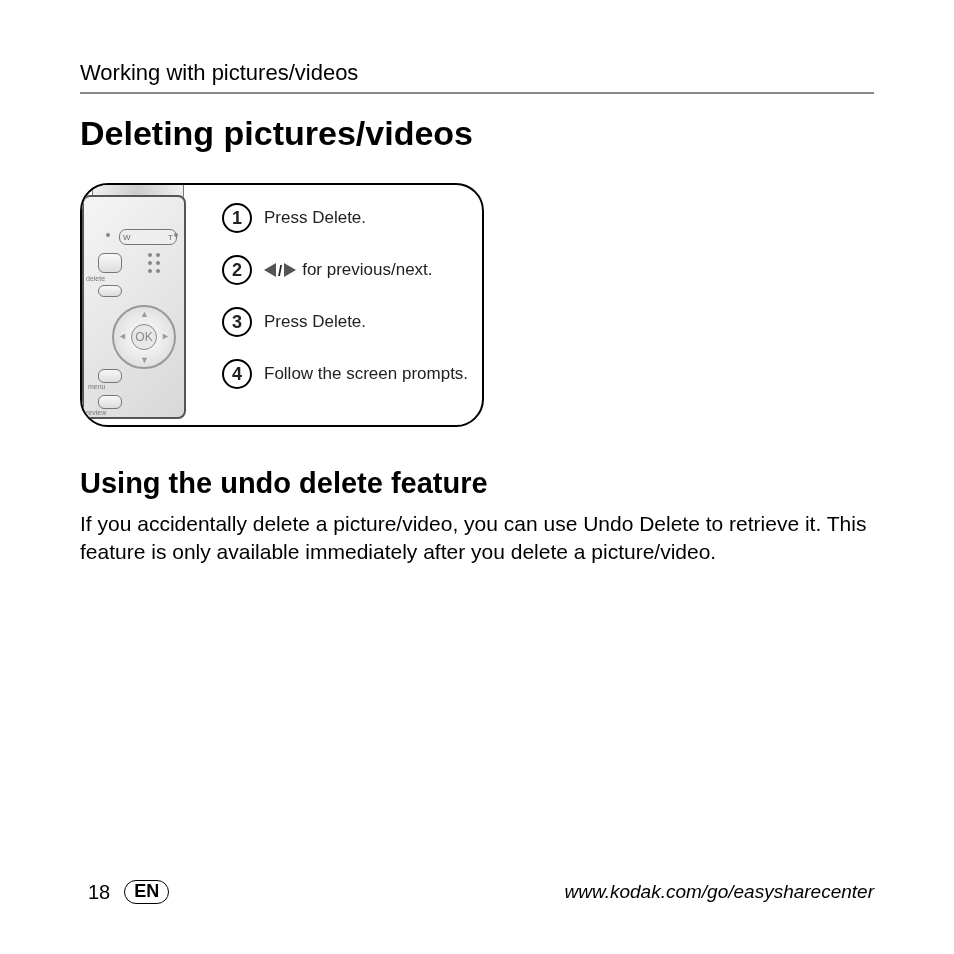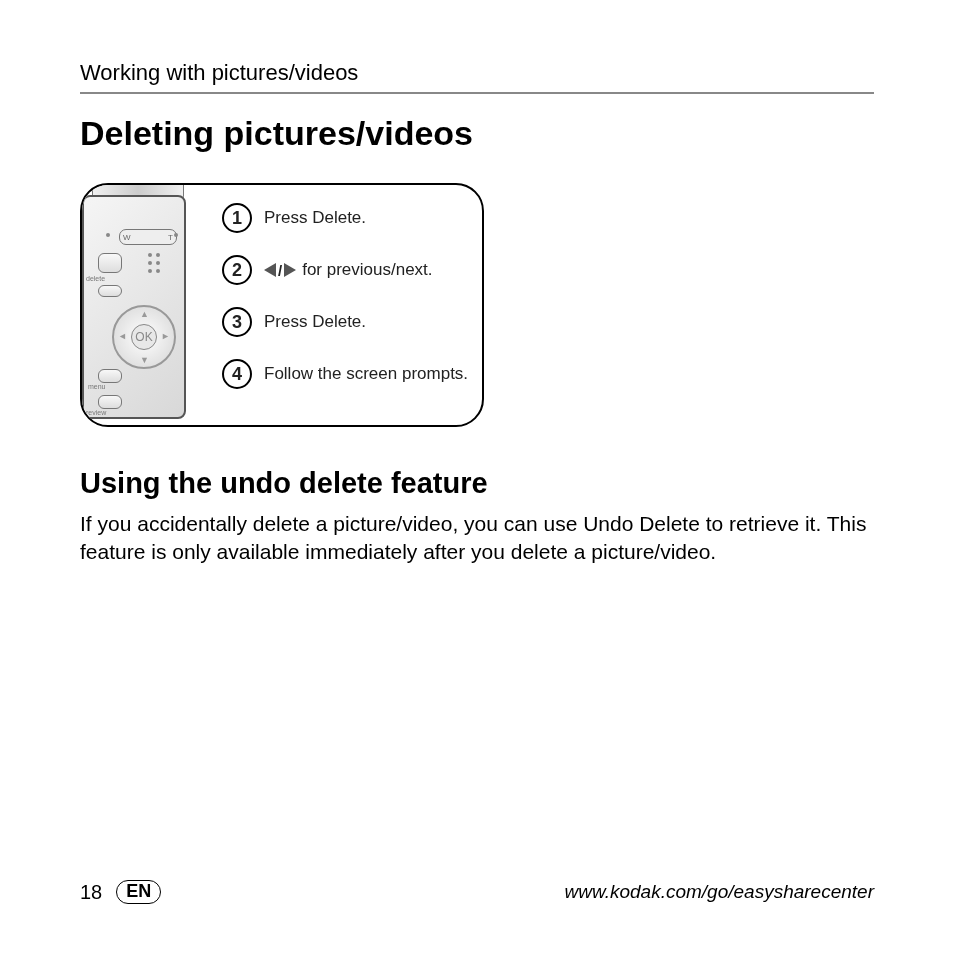--- a/index.html
+++ b/index.html
@@ -151,20 +151,21 @@
     right: 80px;
     display: flex;
     align-items: center;
     justify-content: space-between;
     font-size: 20px;
   }
   .footer-left {
     display: flex;
     align-items: center;
     gap: 14px;
+    margin-left: 8px;
   }
   .lang-pill {
     border: 1.5px solid #000;
     border-radius: 999px;
     padding: 0px 9px 1px 9px;
     font-size: 18px;
     font-weight: 700;
   }
   .footer-url {
     font-style: italic;

